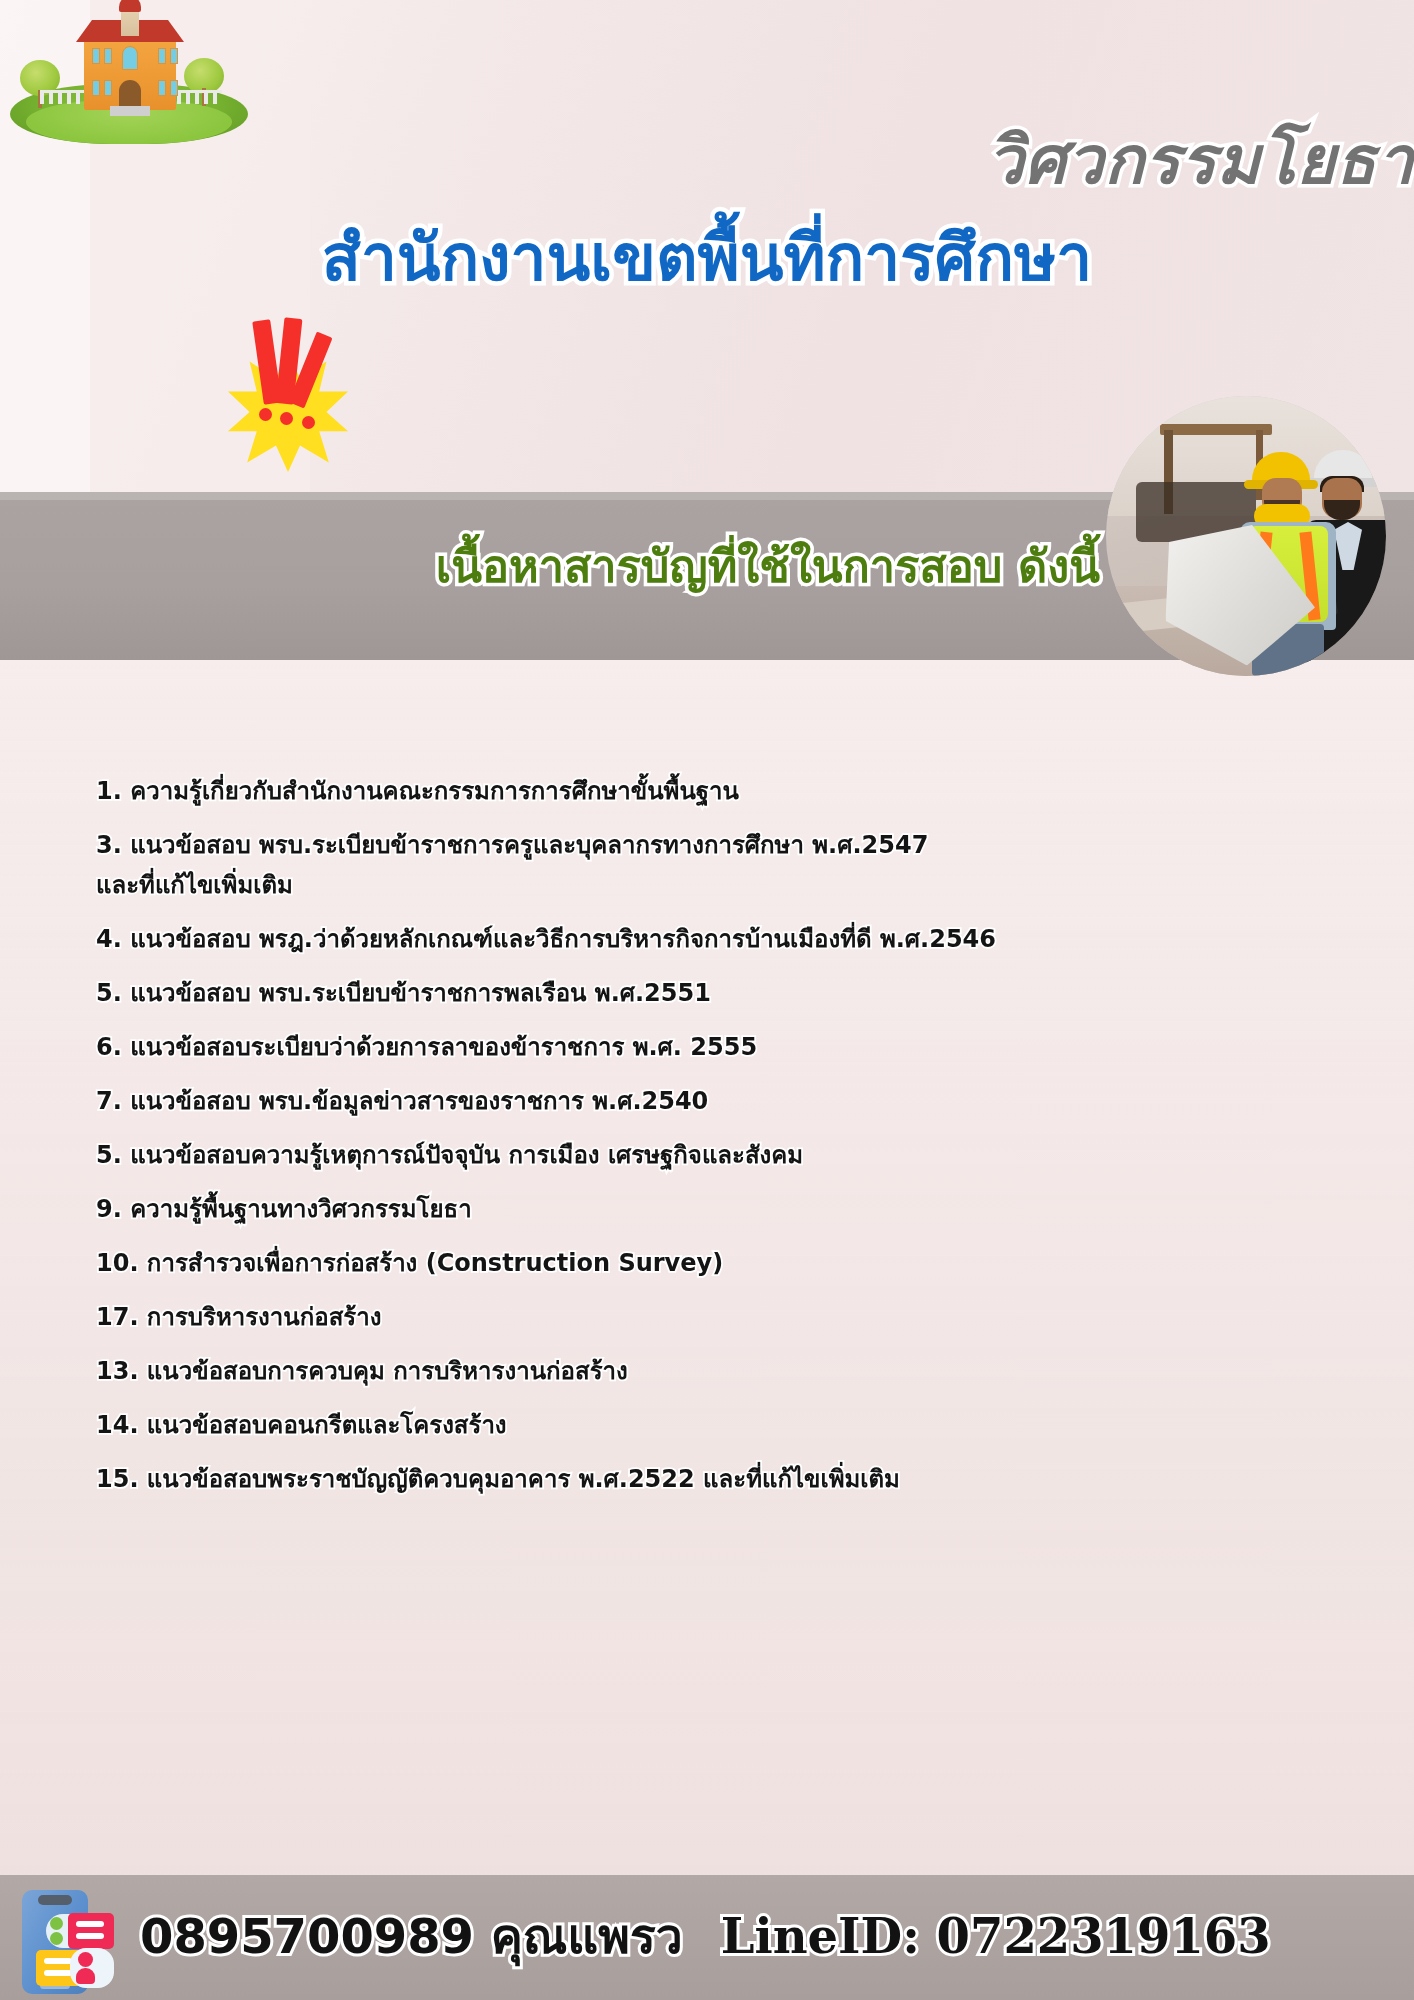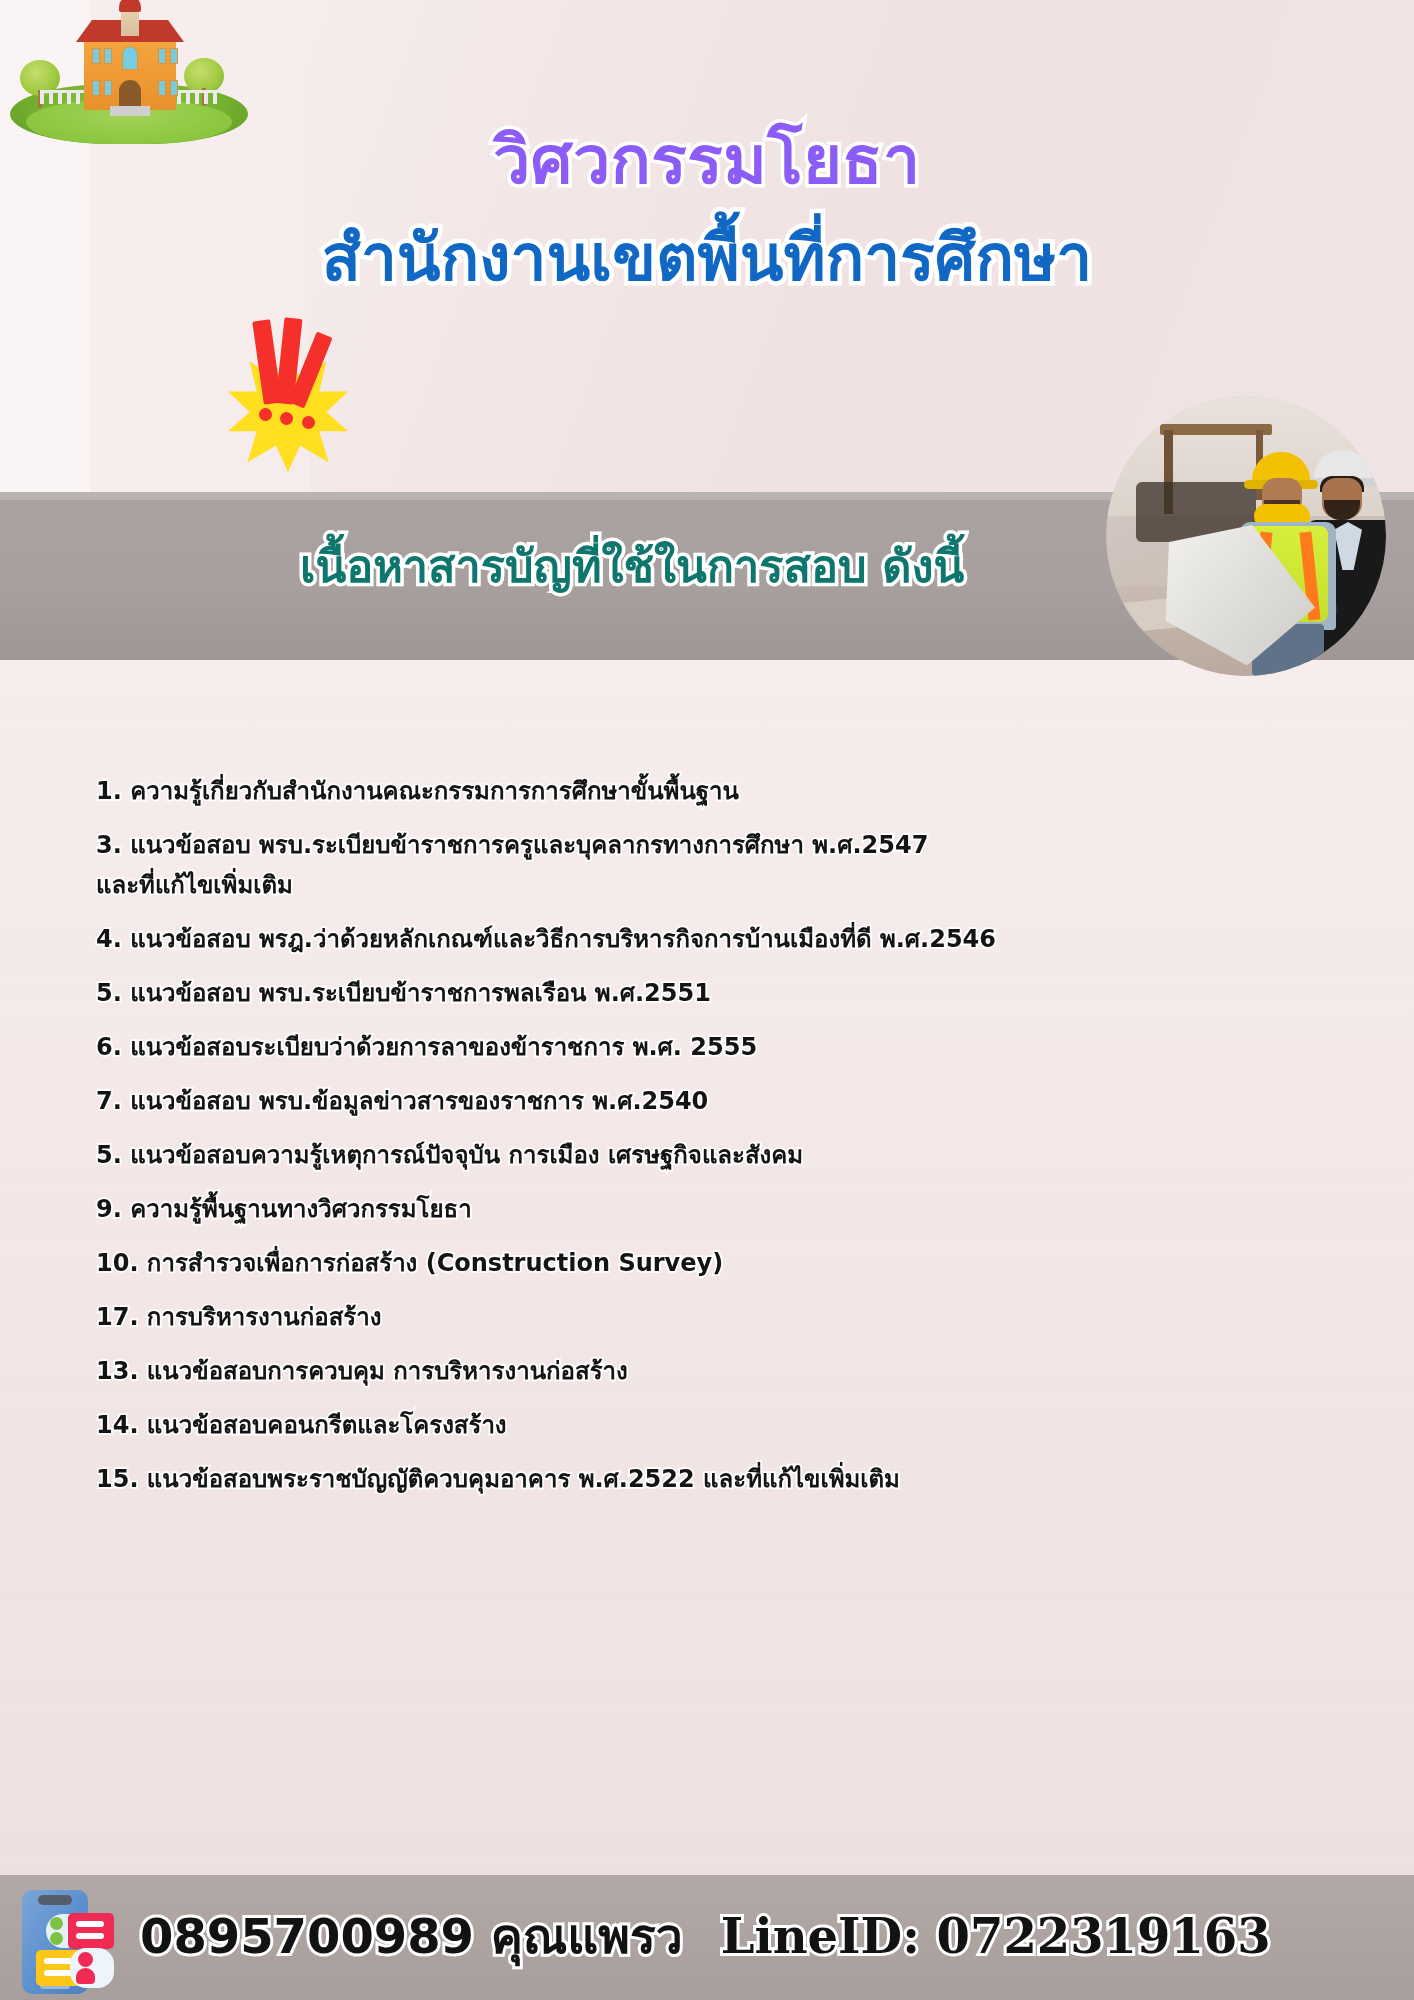--- a/index.html
+++ b/index.html
@@ -100,28 +100,29 @@
   }
   .school .fence{
     position:absolute; top:88px; height:14px;
     background:repeating-linear-gradient(90deg,#eaeaea 0 4px, transparent 4px 9px);
     border-top:3px solid #eaeaea;
   }
 
   
   .title-main {
     position:absolute; left:0; right:0; top:126px;
-    text-align:center;
+    text-align:right;
     font-size:66px; line-height:1.05;
     font-weight:bold;
-    color:#8b5cf6;
+    color:#737373;
     letter-spacing:.5px;
     -webkit-text-stroke:7px #ffffff;
     paint-order:stroke fill;
     font-family:"DejaVu Sans","Liberation Sans",sans-serif;
+    font-style:italic;
   }
   .title-sub {
     position:absolute; left:0; right:0; top:225px;
     text-align:center;
     font-size:64px; line-height:1.05;
     font-weight:bold;
     color:#1168c4;
     -webkit-text-stroke:9px #ffffff;
     paint-order:stroke fill;
     font-family:"DejaVu Sans","Liberation Sans",sans-serif;
@@ -131,22 +132,22 @@
   .grey-bar{
     position:absolute; left:0; top:492px; width:1414px; height:168px;
     background:linear-gradient(180deg,#aaa3a2 0%, #a7a09f 55%, #9e9796 100%);
   }
   .grey-bar .lip{
     position:absolute; left:0; top:0; width:100%; height:8px;
     background:rgba(255,255,255,.18);
   }
   .banner-text{
     position:absolute; left:300px; top:530px; width:800px;
-    text-align:left;
-    font-size:45px; font-weight:bold; color:#0f766e;
+    text-align:right;
+    font-size:45px; font-weight:bold; color:#4d7c0f;
     -webkit-text-stroke:7px #ffffff;
     paint-order:stroke fill;
     font-family:"DejaVu Sans","Liberation Sans",sans-serif;
   }
 
   
   .badge{
     position:absolute; left:0px; top:494px; width:345px; height:270px;
     background:linear-gradient(180deg,#c0201f 0%, #d8302b 38%, #ea3a32 62%, #e2352e 100%);
     clip-path:polygon(0 0, 100% 0, 100% 58%, 78% 100%, 22% 100%, 0 72%);

